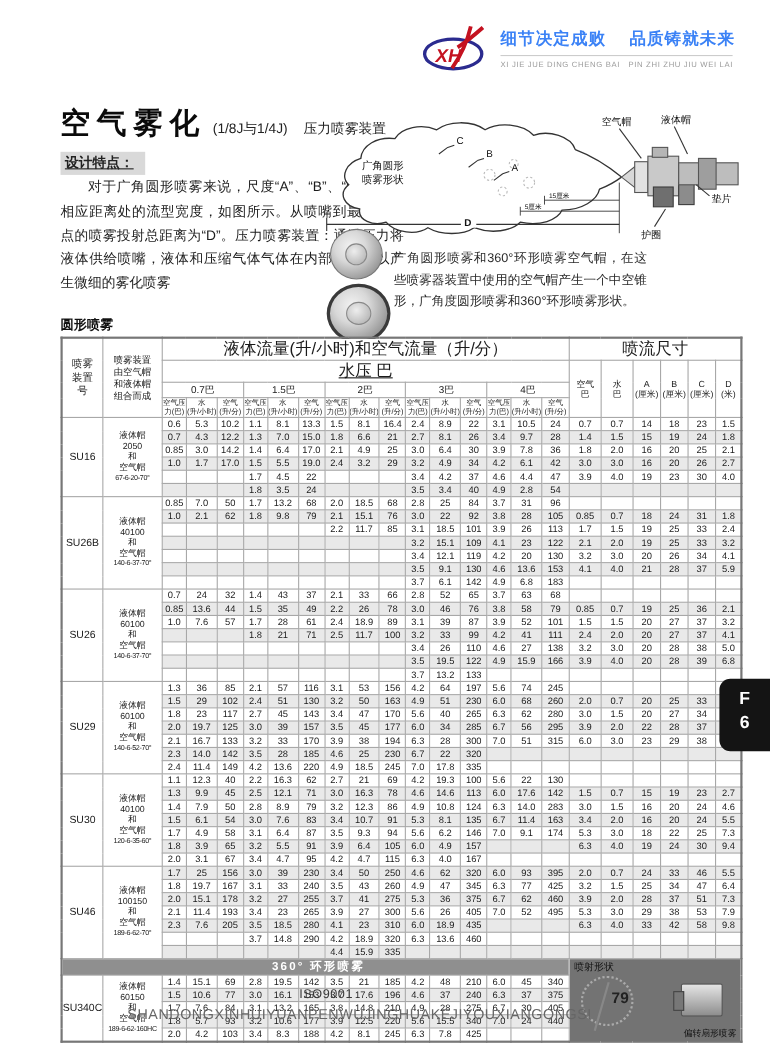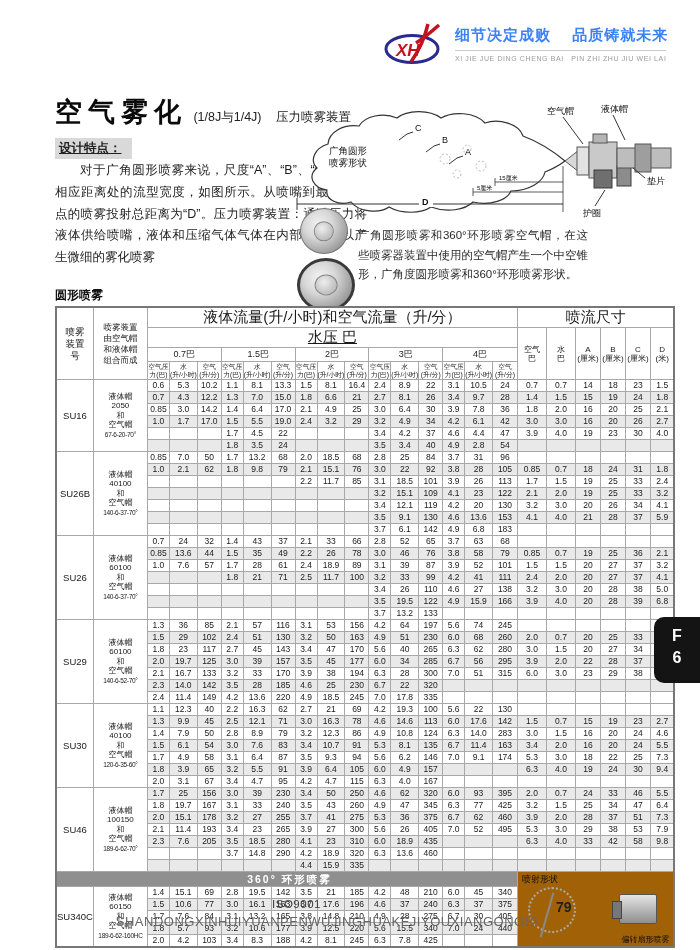--- a/index.html
+++ b/index.html
@@ -46,21 +46,21 @@
   .h-sub{font-size:6.8px;line-height:7.6px;height:17px;}
   .h-sizecol{font-size:8px;line-height:9px;}
   td.num{font-size:8.5px;height:11px;line-height:11px;}
   td.model{font-size:9.5px;}
   td.cap{font-size:8px;line-height:9.5px;}
   .cap-code{font-size:6.5px;letter-spacing:-0.3px;}
   tr.alt td{background:#e9e9e9;}
   tr.alt td.model, tr.alt td.cap{background:#fff;}
   td.banner{background:#8f8f8f;color:#fff;font-weight:bold;font-size:10.5px;text-align:center;
             padding-left:5px;height:14px;line-height:14px;letter-spacing:2px;}
-  td.shape{background:#a16207;position:relative;}
+  td.shape{background:#737373;position:relative;}
   .shape-title{position:absolute;top:1px;left:4px;font-size:9px;color:#111;}
   .shape-circle{position:absolute;top:15px;left:10px;width:44px;height:42px;border:2px dotted #aaa;border-radius:50%;}
   .shape-nozzle{position:absolute;top:22px;right:16px;width:36px;height:28px;border:1px solid #555;border-radius:2px;
      background:linear-gradient(#e5e5e5,#8e8e8e);}
   .shape-nozzle:before{content:"";position:absolute;left:-8px;top:6px;width:8px;height:16px;background:#777;border:1px solid #444;}
   .shape-caption{position:absolute;bottom:1px;right:4px;font-size:8px;color:#111;}
 
   
   .side-tab{position:absolute;left:654px;top:617px;width:46px;height:66px;background:#141414;
             border-radius:10px 0 0 10px;color:#fff;text-align:center;}

